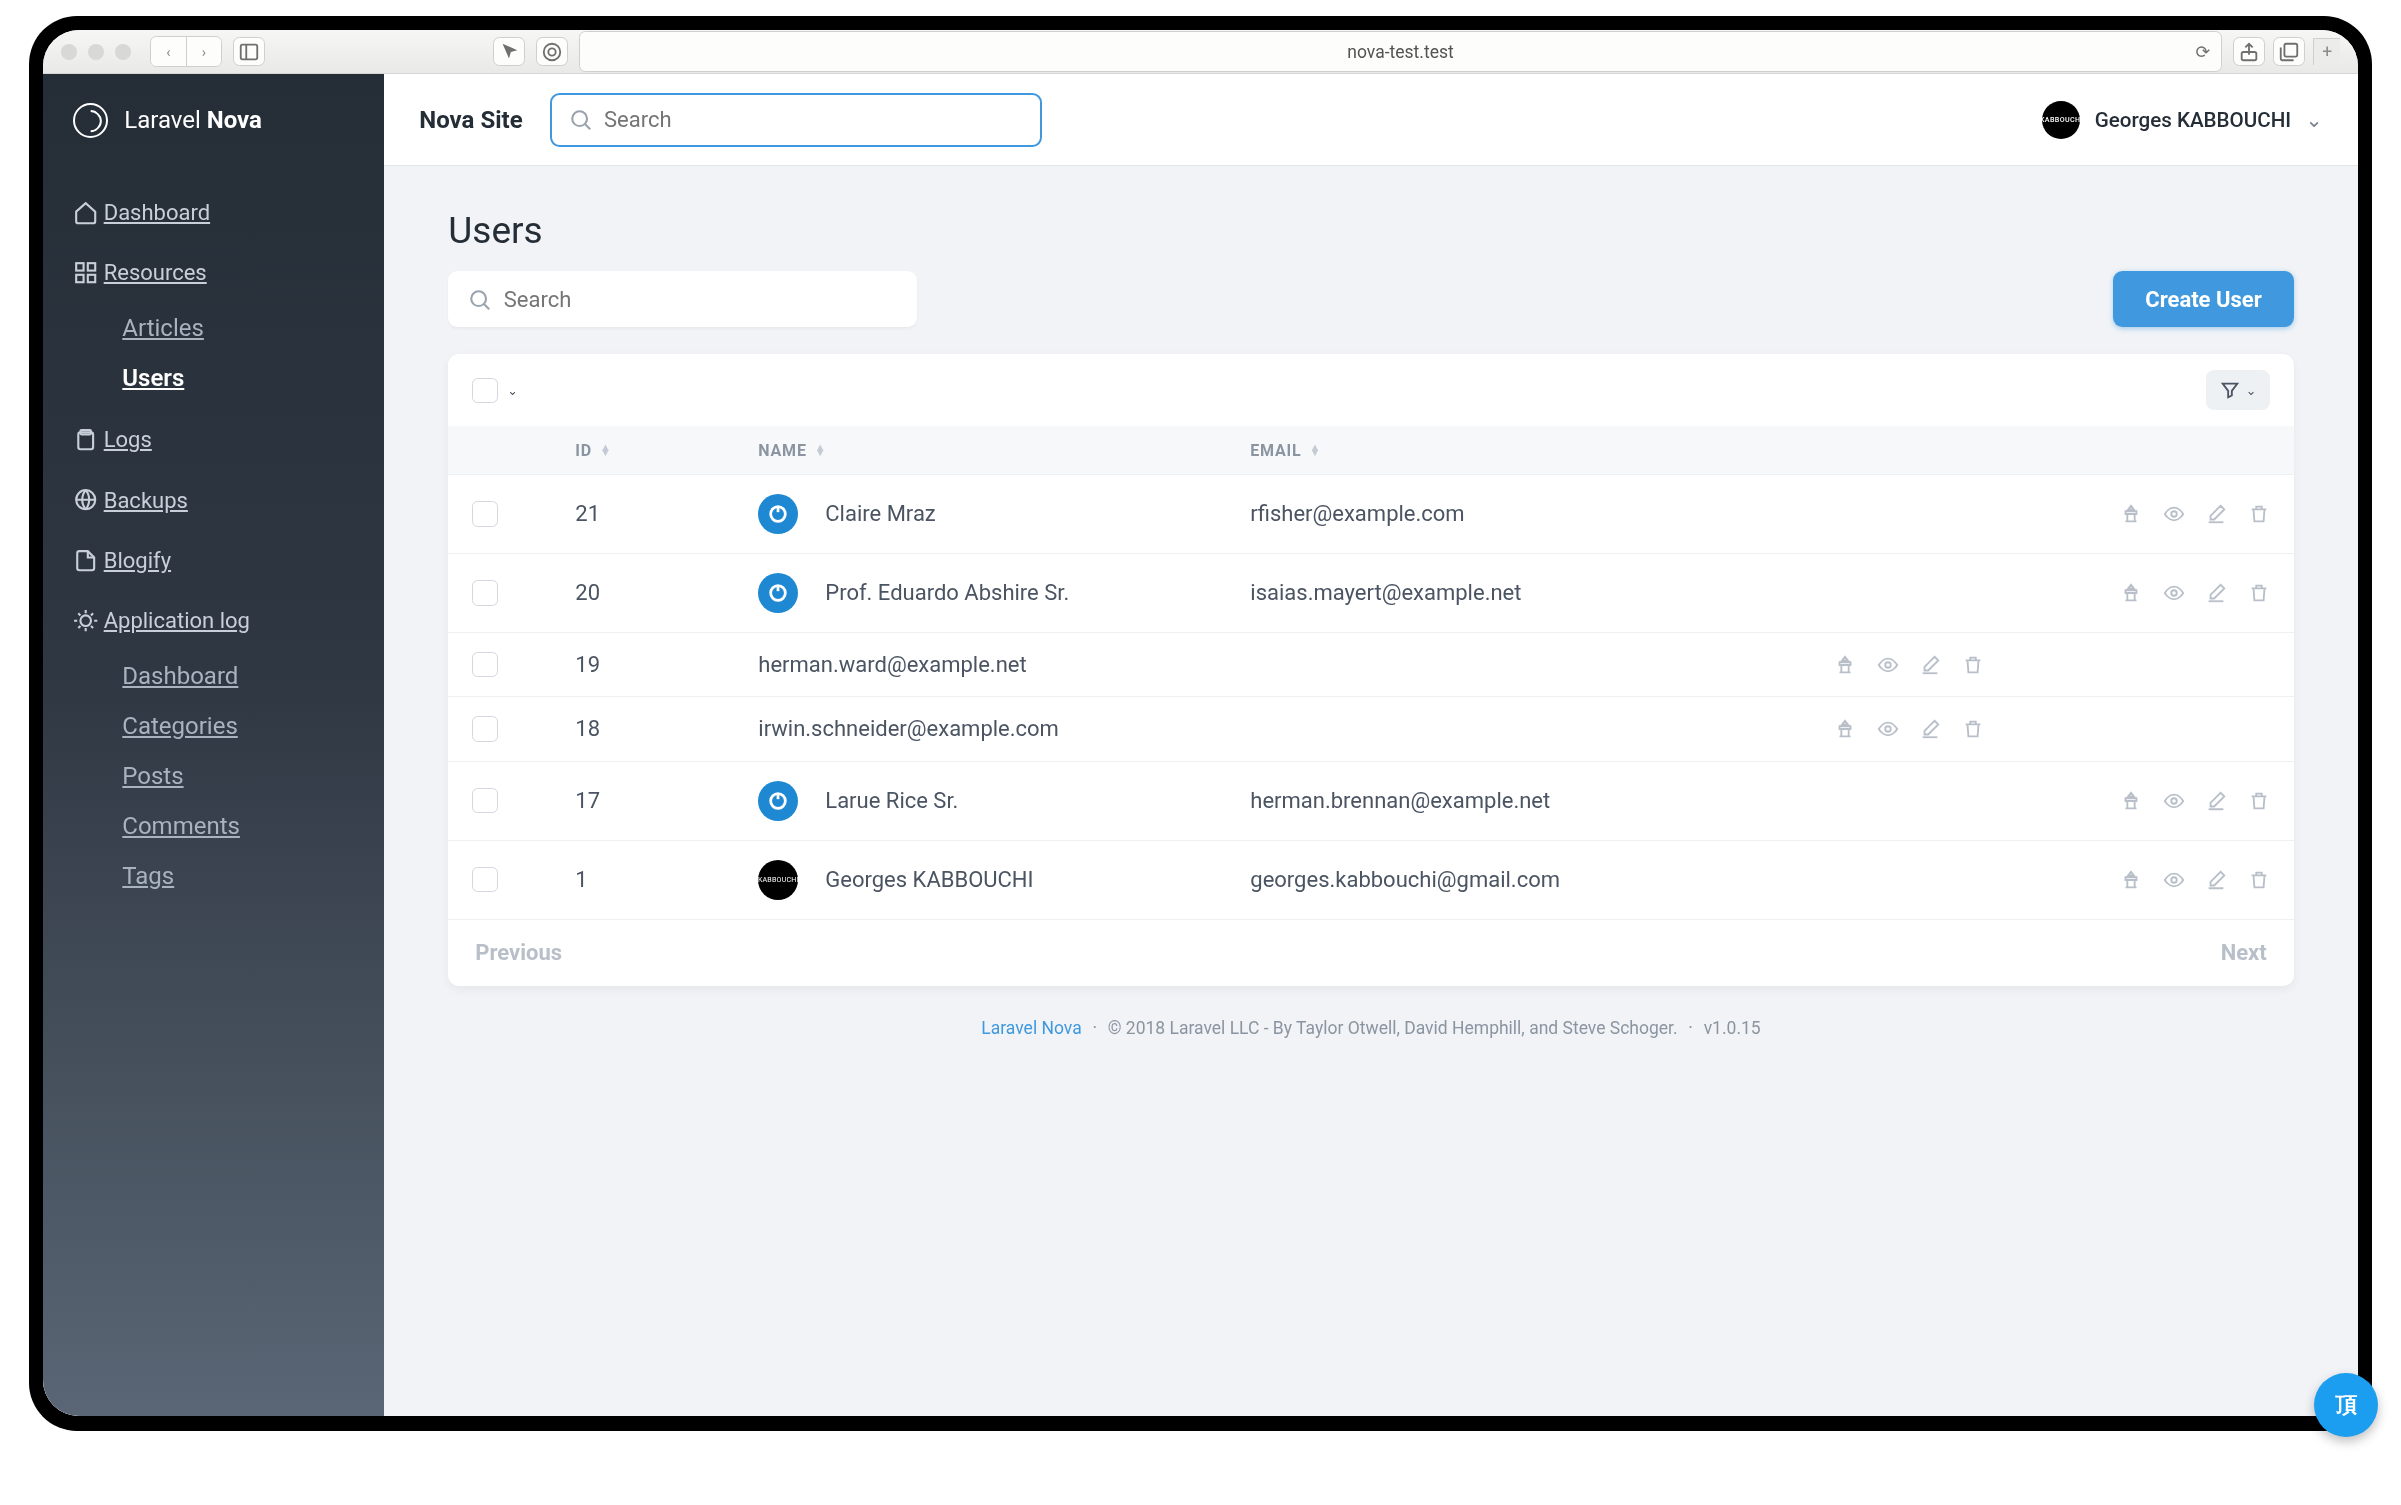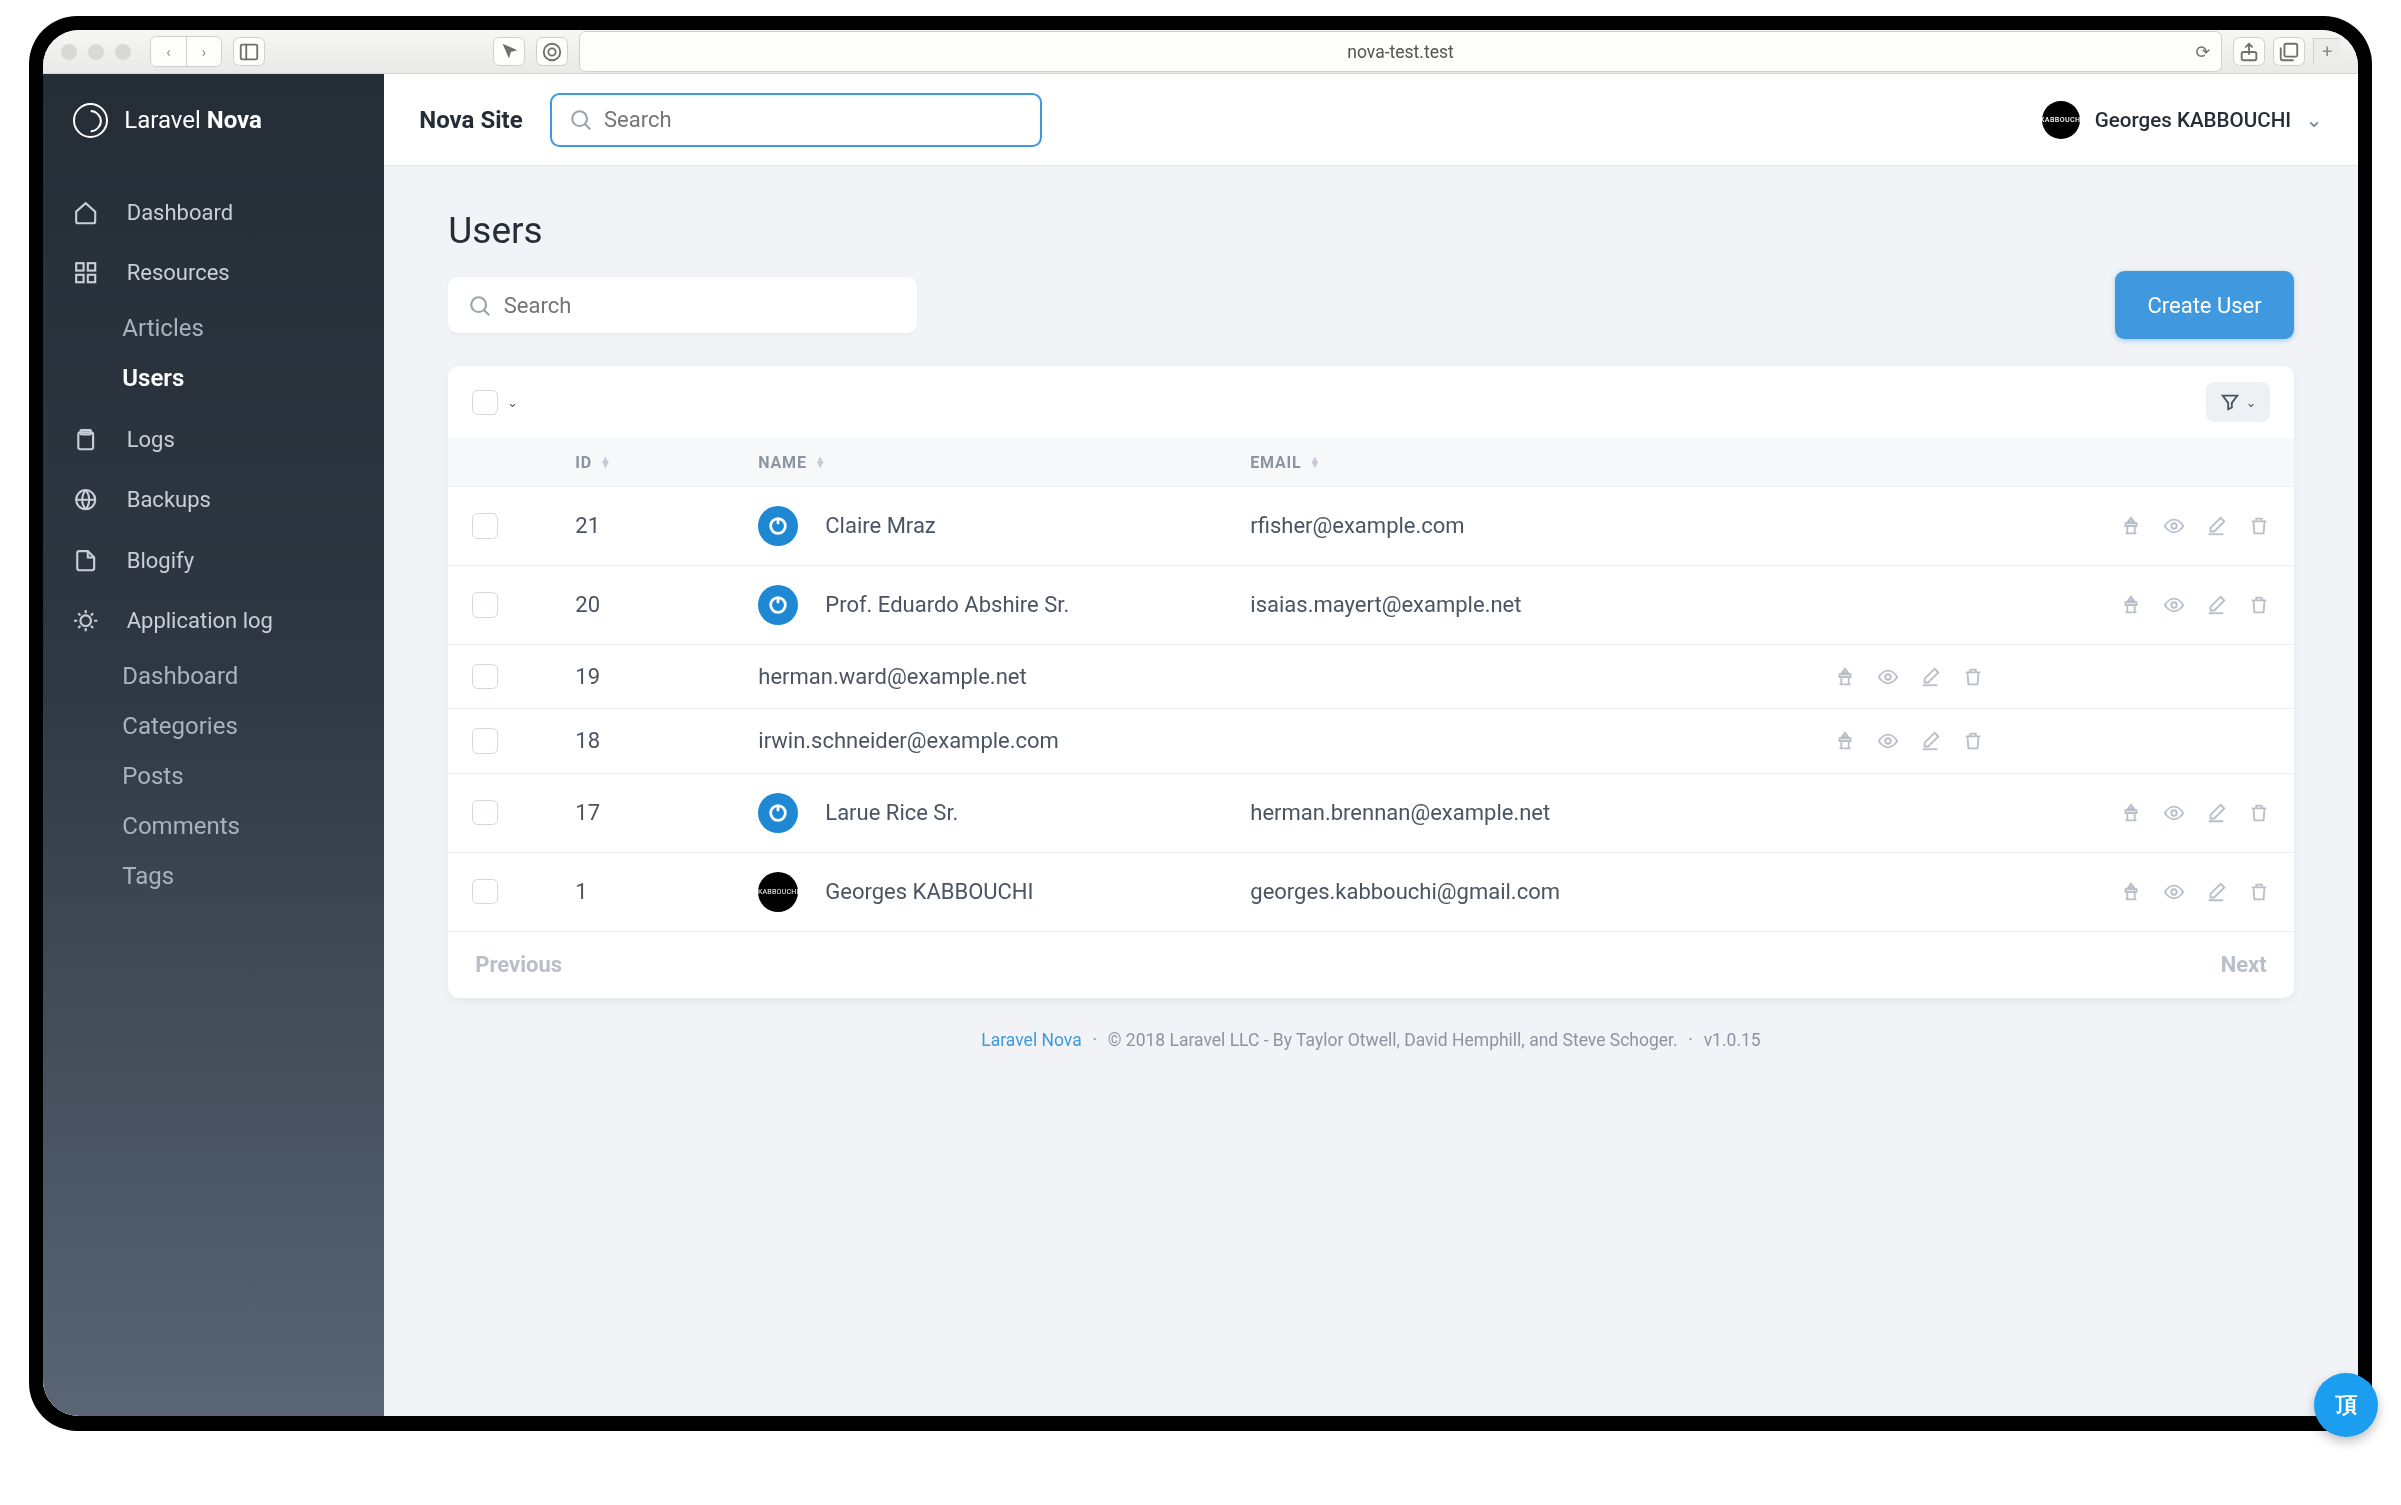--- a/index.html
+++ b/index.html
@@ -71,42 +71,42 @@
     display:flex; flex-direction:column;
     padding-top: 0;
   }
   .logo-row { height:92px; display:flex; align-items:center; padding-left:30px; gap:16px; }
   .logo-swirl { width:35px; height:35px; border:2.4px solid #fff; border-radius:50%; display:flex; align-items:center;justify-content:center; }
   .logo-swirl::after { content:""; width:17.5px;height:17.5px; border:2.4px solid #fff; border-radius:50%; border-left-color:transparent; border-bottom-color:transparent; transform:rotate(45deg);}
   .app-name { color:#fff; font-size:24px; font-weight:400; }
   .app-name b { font-weight:700; }
 
   .nav { padding-top: 16px; }
-  .nav-item { display:flex; align-items:flex-start; gap:28px; padding: 17.5px 30px; font-size:22px; color:#c8cfd8; cursor:pointer; }
+  .nav-item { display:flex; align-items:center; gap:5px; padding: 17.5px 30px; font-size:22px; color:#c8cfd8; cursor:pointer;text-decoration:underline; }
   .nav-item.sub { padding: 11px 30px 11px 79px; font-size:24px; color:#a9b2bf; }
   .nav-item.sub.active { color:#fff; font-weight:600; }
   .nav-item svg { flex-shrink:0; }
   .nav-group-gap { height: 6.4px; }
 
   .main { flex:1; display:flex; flex-direction:column; }
   .topbar { height:92px; background:#fff; border-bottom:0.8px solid var(--border-light); display:flex; align-items:center; padding:0 35px; gap:27px; }
   .site-name { font-size:24px; font-weight:700; color: var(--text-dark); }
   .global-search { width:492px; height:54px; border:2.4px solid var(--accent-blue); border-radius:9.5px; display:flex; align-items:center; padding:0 16px; gap:11px; }
   .global-search input { border:none; outline:none; font-size:22px; flex:1; background:transparent; color:#7c858e; }
   .topbar-spacer { flex:1; }
   .user-chip { display:flex; align-items:center; gap:14.3px; font-size:20.6px; color:var(--text-dark); font-weight:500; }
   .avatar { width:38px; height:38px; border-radius:50%; background:#000; display:flex; align-items:center;justify-content:center; color:#fff; font-size:7.1px; letter-spacing:0.4px; }
   .user-chip .chev { color:#7c858e; }
 
   .content { padding: 43px 64px 32px; flex:1; display:flex; flex-direction:column; }
   .page-title { font-size:37px; font-weight:400; color:var(--text-dark); margin-bottom: 19px; }
   .actions-row { display:flex; align-items:center; justify-content:space-between; margin-bottom: 27px; }
   .resource-search { width:469px; height:56px; background:#fff; border-radius:9.5px; display:flex; align-items:center; gap:11px; padding:0 19px; box-shadow: 0 1.6px 3.2px rgba(0,0,0,0.04); }
   .resource-search input { border:none; outline:none; font-size:22px; flex:1; background:transparent; }
-  .create-btn { height:68px; padding:0 32px; background:var(--accent-blue); color:#fff; border:none; border-radius:9.5px; font-size:22px; font-weight:400; cursor:pointer; box-shadow: 0 1.6px 4.8px rgba(64,153,222,0.4);}
+  .create-btn { height:56px; padding:0 32px; background:var(--accent-blue); color:#fff; border:none; border-radius:9.5px; font-size:22px; font-weight:700; cursor:pointer; box-shadow: 0 1.6px 4.8px rgba(64,153,222,0.4);}
   .card { background:#fff; border-radius:11px; box-shadow: 0 3.2px 9.5px rgba(0,0,0,0.05); overflow:hidden; }
 
   .table-toolbar { display:flex; align-items:center; justify-content:space-between; padding: 16px 24px; }
   .chk { width:25.4px; height:25.4px; border:1.6px solid #d3d8df; border-radius:5.6px; background:#fff; }
   .toolbar-left { display:flex; align-items:center; gap:9.5px; }
   .chevd { color:#4a5462; }
   .filter-btn { width:64px; height:40px; border-radius:8px; background:#eef1f4; display:flex; align-items:center; justify-content:center; gap:4.8px; color:#4a5462; }
 
   .thead { display:grid; grid-template-columns: 103px 183px 492px 1fr 286px; background:#f6f8fa; padding: 14.3px 24px; font-size:16px; font-weight:700; letter-spacing:0.8px; color:#8b95a1; }
   .th { display:flex; align-items:center; gap:8px; }

